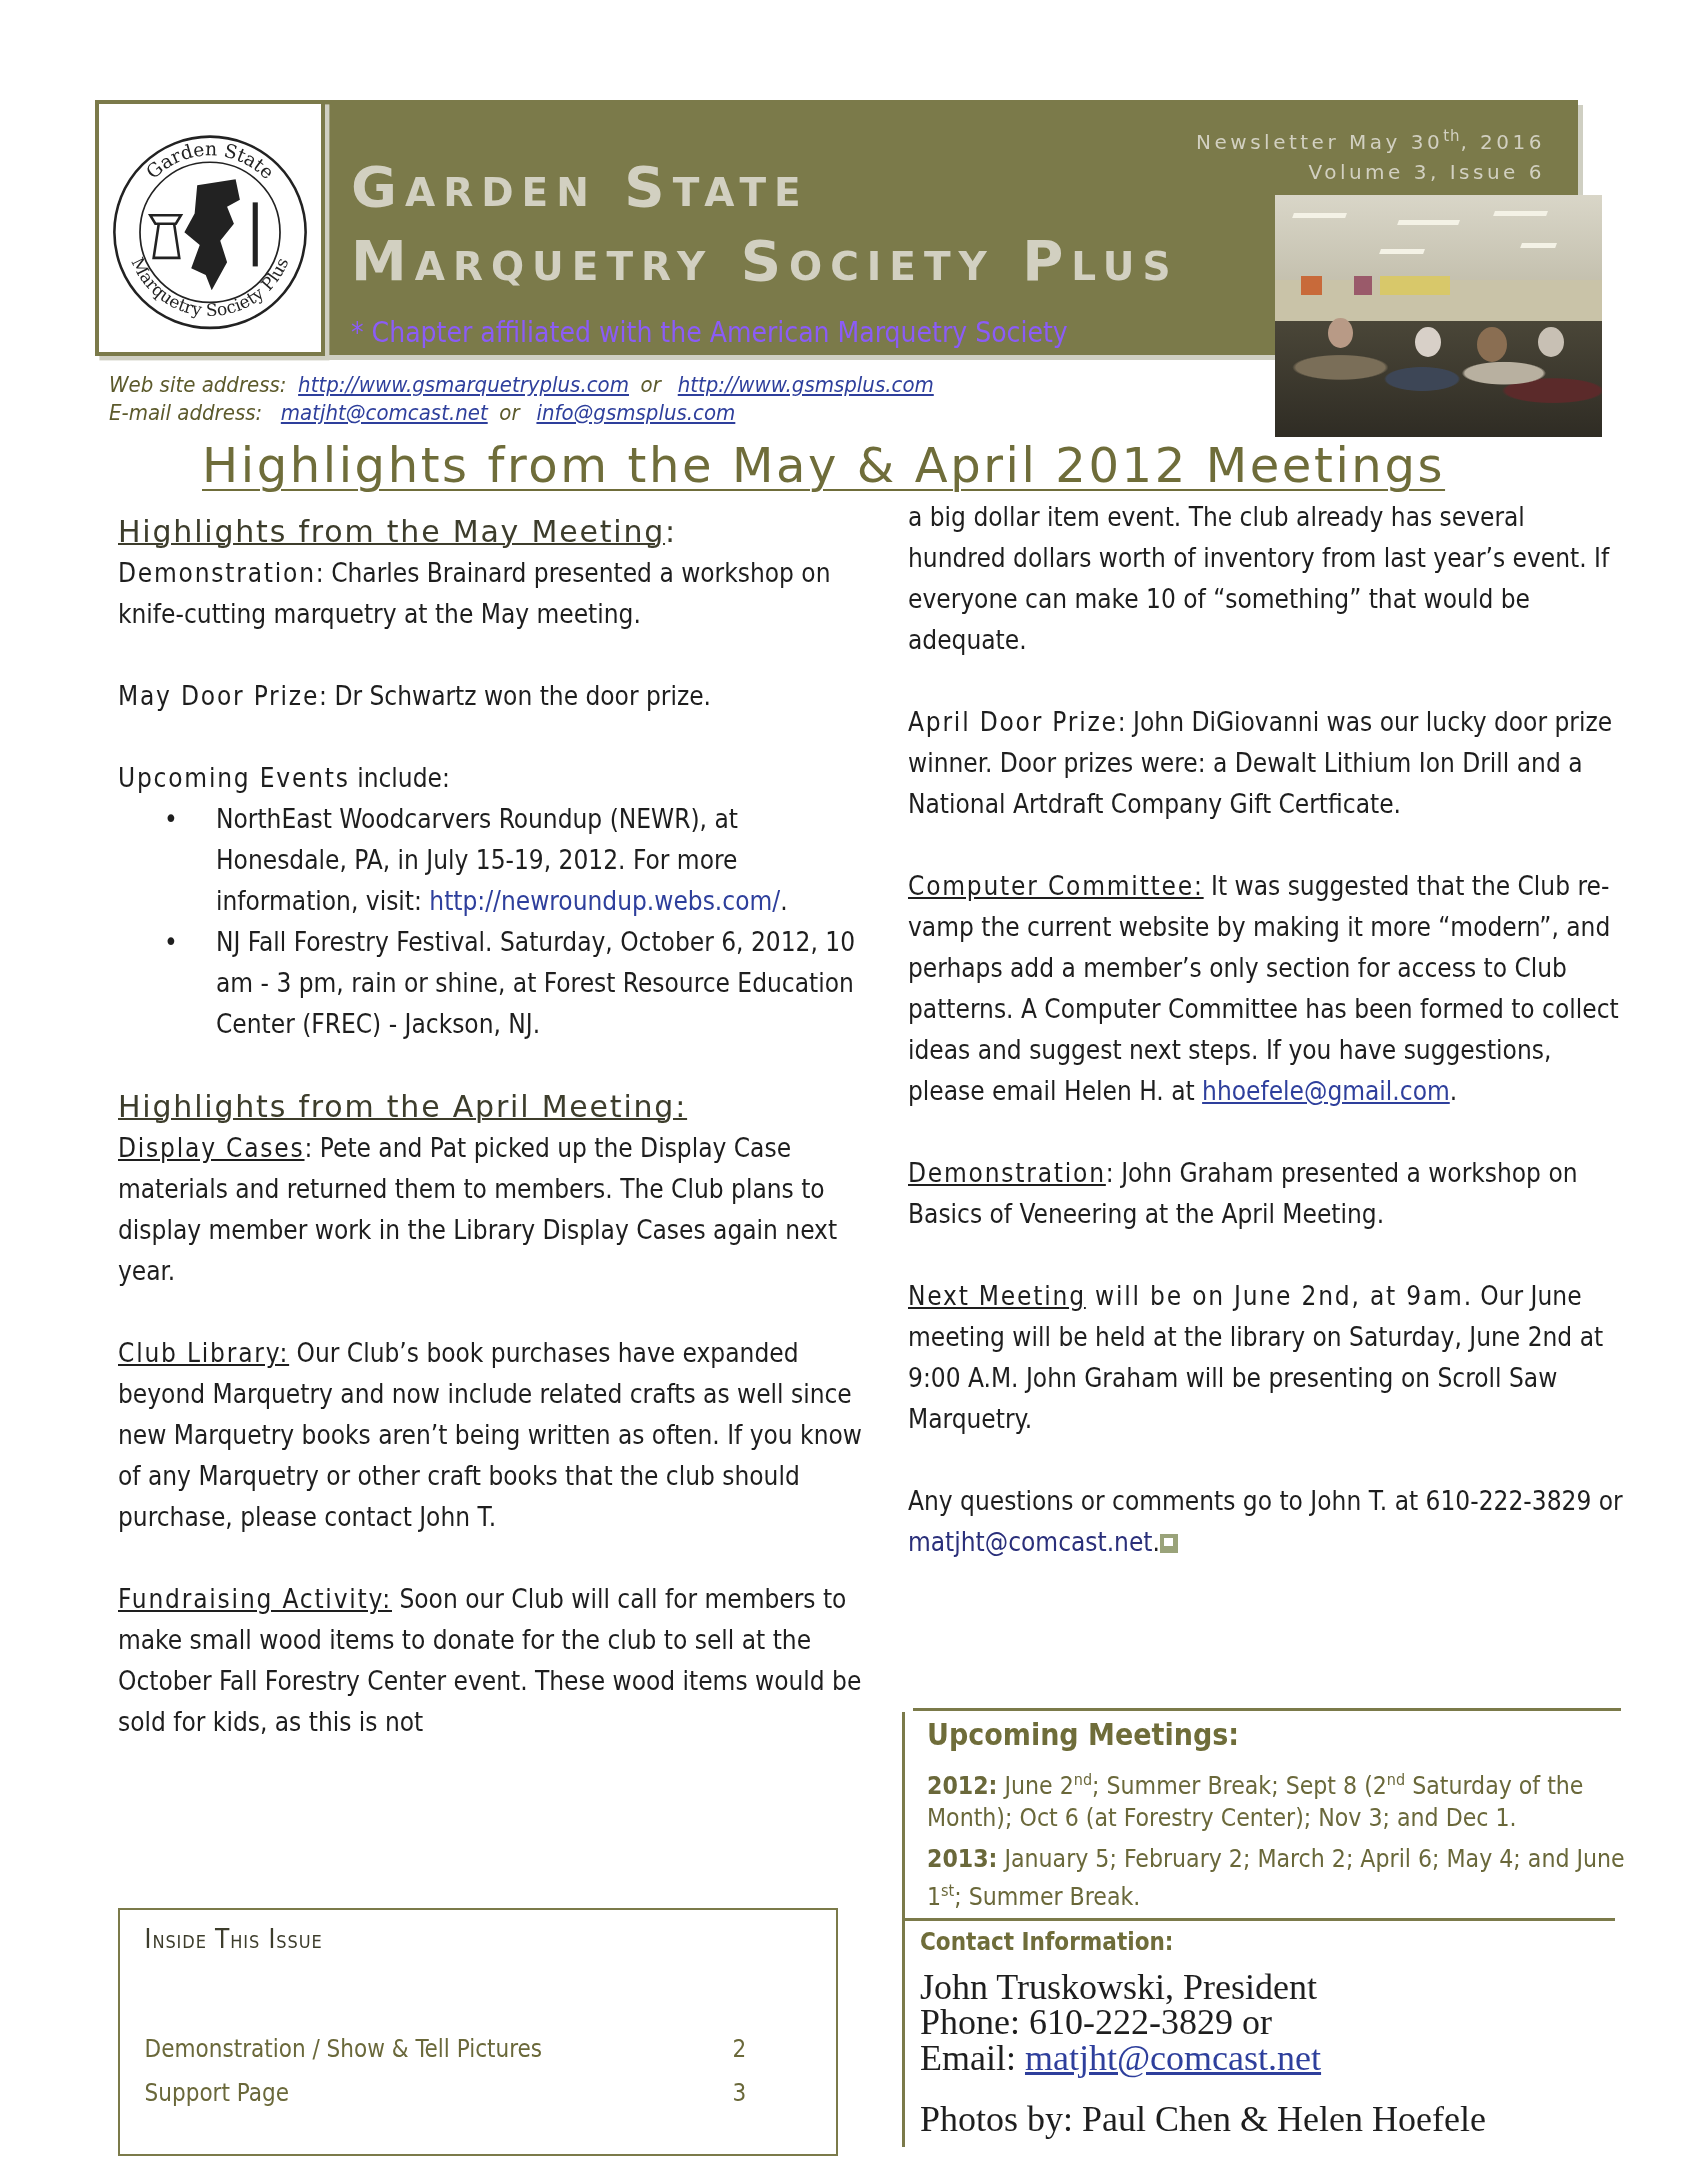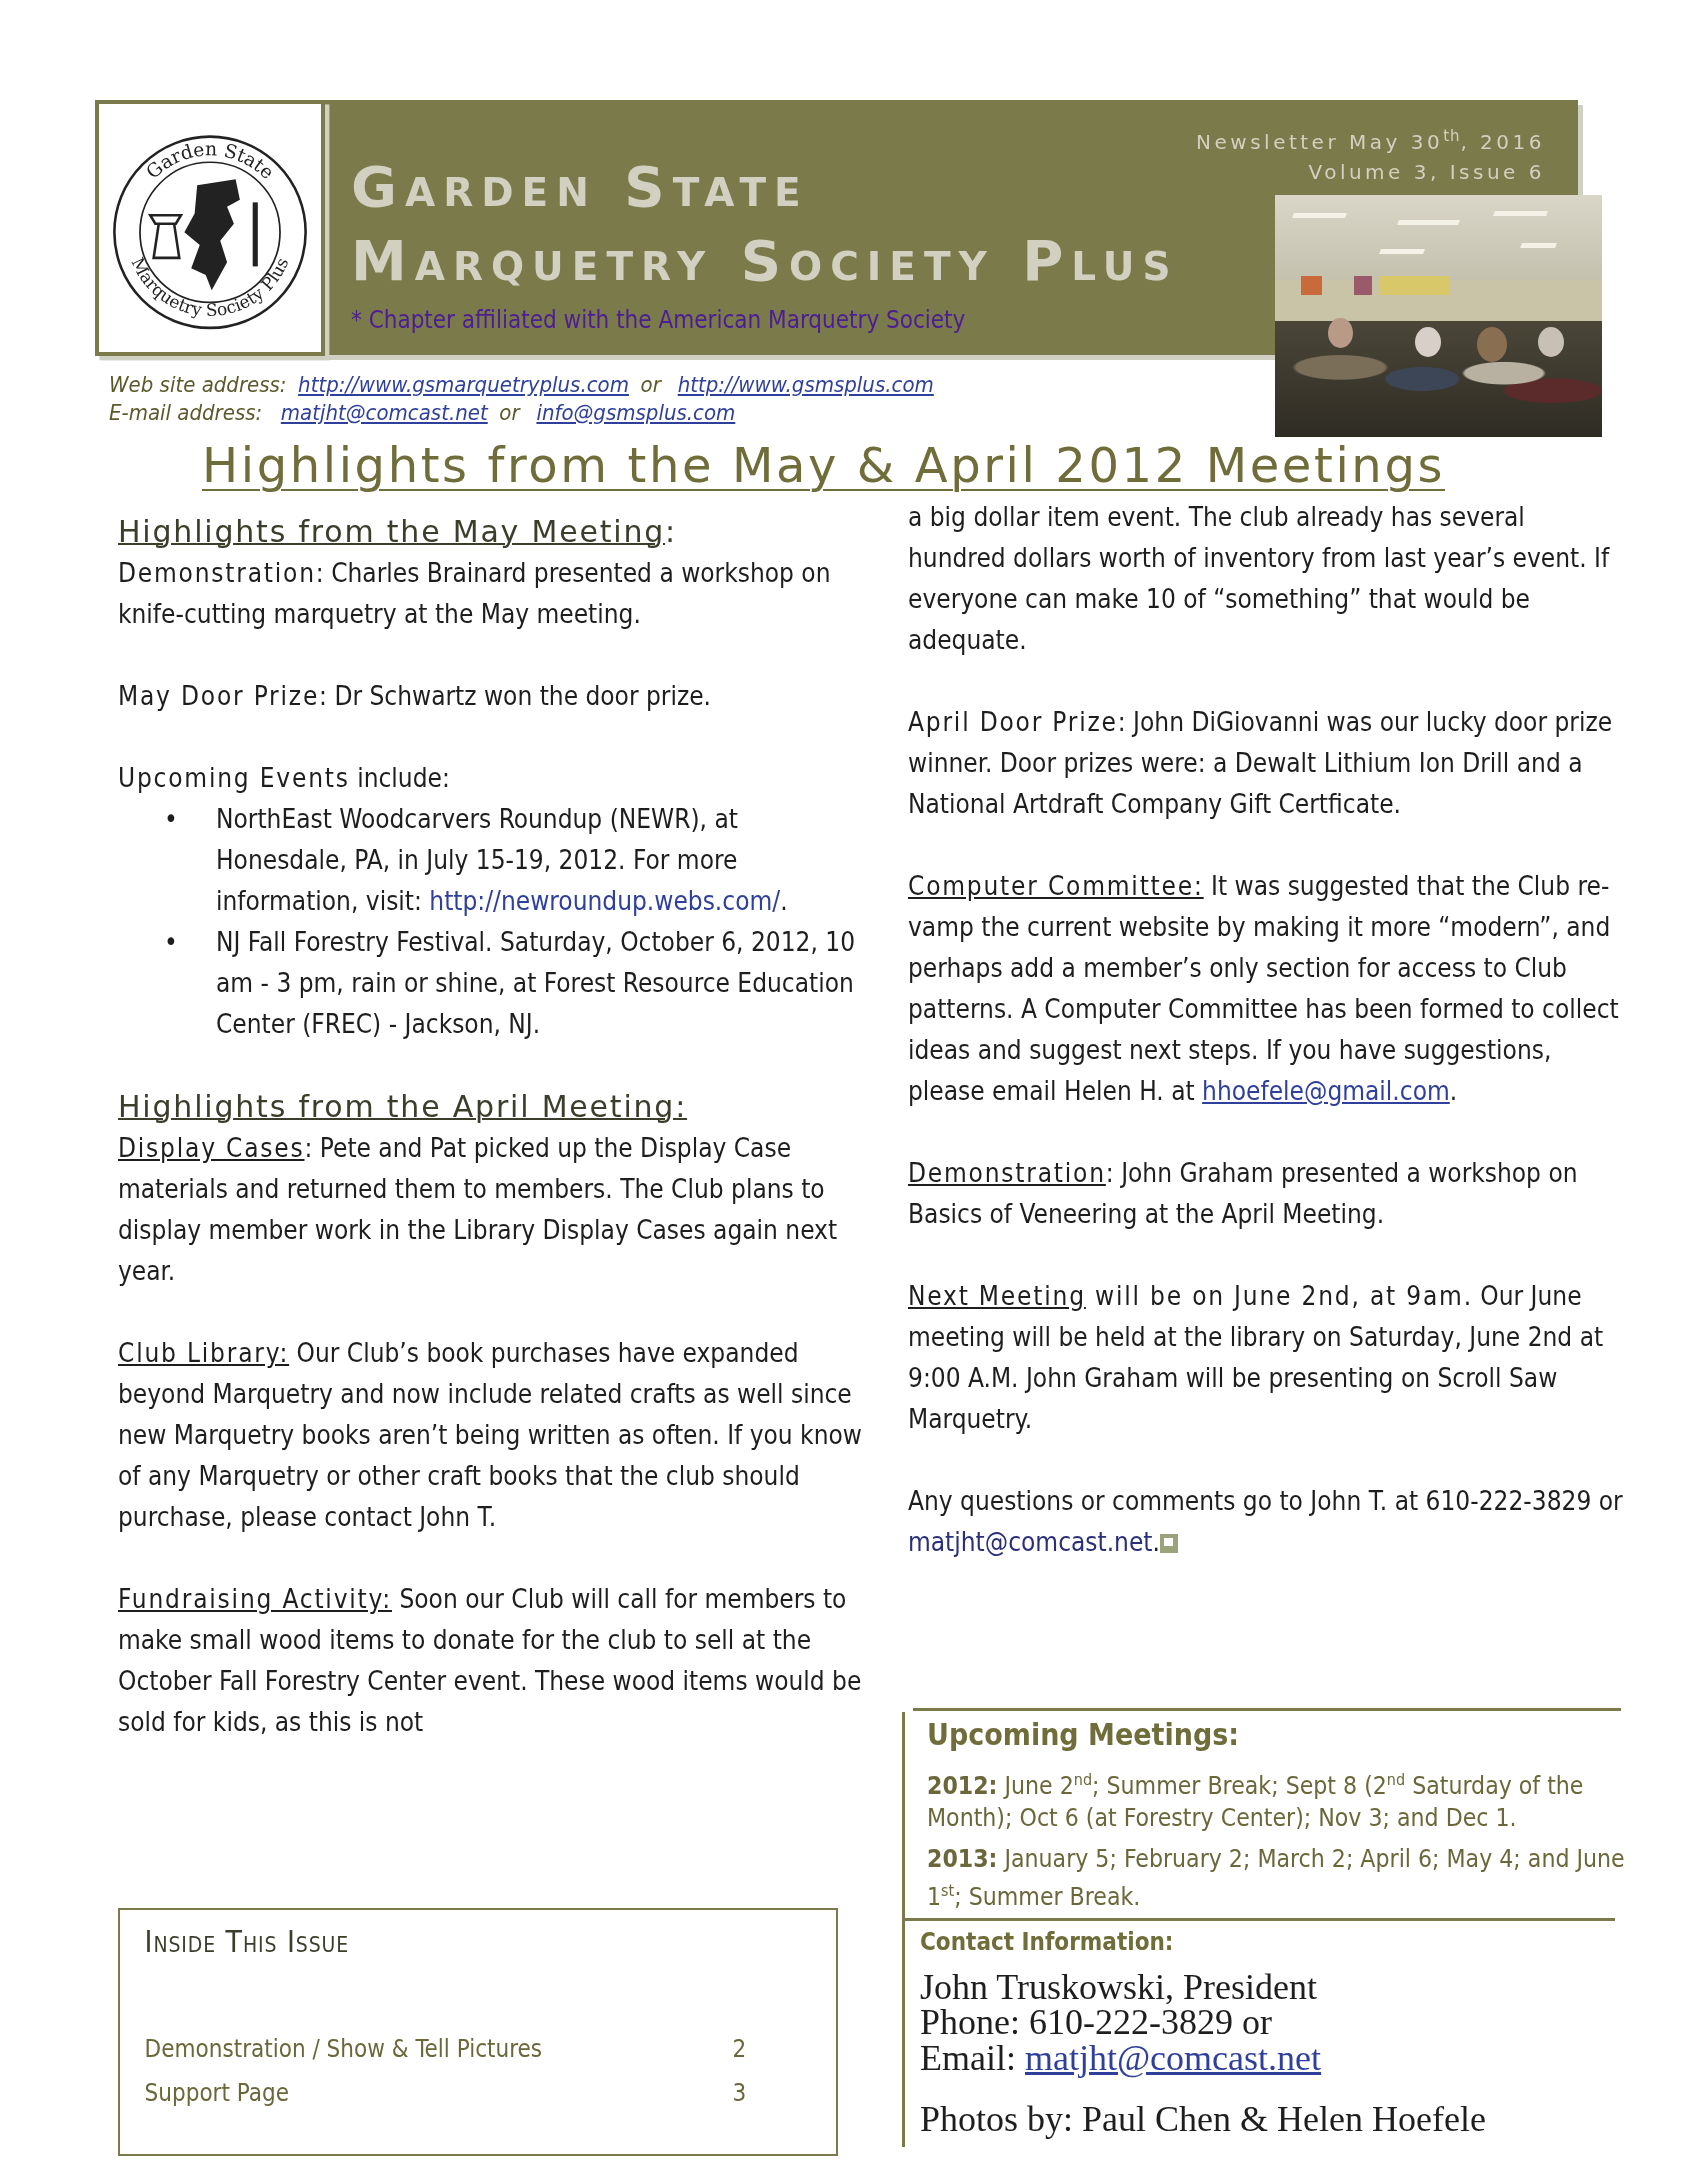--- a/index.html
+++ b/index.html
@@ -8,21 +8,21 @@
   .abs { position: absolute; }
 
   
   #masthead-shadow { left: 100px; top: 105px; width: 1483px; height: 255px; background: #cfcfc2; }
   #masthead { left: 95px; top: 100px; width: 1483px; height: 255px; background: #7b7a4a; }
   #logo-box { left: 95px; top: 100px; width: 230px; height: 256px; background: #fff; border: 4.4px solid #7b7a4a; box-shadow: 4.4px 4.4px 0 #cfcfc2; }
   #logo-box svg { width: 100%; height: 100%; }
   #title-line1, #title-line2 { color: #d2d0c1; font-family: "DejaVu Sans", sans-serif; font-weight: bold; letter-spacing: 8px; font-variant: small-caps; }
   #title-line1 { left: 351px; top: 156px; font-size: 56px; line-height: 61px; }
   #title-line2 { left: 351px; top: 230px; font-size: 56px; line-height: 61px; }
-  #subtitle { left: 351px; top: 306px; font-size: 24px; color: #4c1d95; font-family: "DejaVu Sans Condensed", "DejaVu Sans", sans-serif; }
+  #subtitle { left: 351px; top: 316px; font-size: 28px; color: #8b5cf6; font-family: "DejaVu Sans Condensed", "DejaVu Sans", sans-serif; }
   #newsletter-date, #volume { right: 140px; color: #d2d0c1; font-size: 20px; letter-spacing: 3.5px; text-align: right; font-family: "DejaVu Sans", sans-serif; }
   #newsletter-date { top: 127px; }
   #newsletter-date sup { font-size: 15px; letter-spacing: 0.9px; }
   #volume { top: 160px; }
 
   
   #photo { left: 1275px; top: 195px; width: 327px; height: 242px; overflow: hidden; background: #6a6757; }
   #photo .ceiling { position: absolute; left: 0; top: 0; width: 100%; height: 45%; background: linear-gradient(#d9d6c8, #bfbba8); }
   #photo .wall { position: absolute; left: 0; top: 35%; width: 100%; height: 25%; background: #c9c3a8; }
   #photo .light { position: absolute; height: 5.3px; background: #f4f2e6; transform: skewX(-20deg); }
@@ -48,21 +48,21 @@
   .h2 { font-size: 30px; color: #3d3d2c; text-decoration: underline; text-decoration-thickness: 1.8px; letter-spacing: 1.8px; font-family: "DejaVu Sans", sans-serif; line-height: 42px; }
   .lbl { font-weight: normal; letter-spacing: 1.8px; margin-top: 33px; }
   .lbl.u { text-decoration: underline; }
   .gap { height: 41px; }
   ul.events { list-style: none; margin-left: 0; }
   ul.events li { position: relative; padding-left: 98px; }
   ul.events li::before { content: "•"; position: absolute; left: 46px; top: 0; }
 
   
   #inside-box { left: 118px; top: 1908px; width: 720px; height: 248px; border: 2.6px solid #7b7a4a; }
-  #inside-title { position: absolute; left: 24.6px; top: 14px; font-size: 30px; color: #3d3d2c; font-variant: small-caps; letter-spacing: 0.9px; font-family: "DejaVu Sans Condensed", "DejaVu Sans", sans-serif; }
+  #inside-title { position: absolute; left: 24.6px; top: 14px; font-size: 26px; color: #3d3d2c; font-variant: small-caps; letter-spacing: 0.9px; font-family: "DejaVu Sans Condensed", "DejaVu Sans", sans-serif; }
   .toc-row { position: absolute; left: 24.6px; width: 614px; font-size: 24px; color: #6a683a; font-family: "DejaVu Sans Condensed", "DejaVu Sans", sans-serif; display: flex; justify-content: space-between; }
   .toc-row .pg { width: 26px; text-align: left; }
 
   
   #meetings-rule-top { left: 913px; top: 1708px; width: 708px; height: 2.6px; background: #7b7a4a; }
   #meetings-rule-left { left: 902px; top: 1712px; width: 2.6px; height: 435px; background: #7b7a4a; }
   #meetings-rule-mid { left: 904px; top: 1918px; width: 711px; height: 2.6px; background: #7b7a4a; }
   #meetings-title { left: 927px; top: 1717px; font-size: 30px; font-weight: bold; color: #6f6d3a; font-family: "DejaVu Sans Condensed", "DejaVu Sans", sans-serif; }
   .meet-line { left: 927px; width: 720px; font-size: 24.6px; line-height: 32px; color: #6a683a; font-family: "DejaVu Sans Condensed", "DejaVu Sans", sans-serif; }
   .meet-line b { color: #6a683a; }

